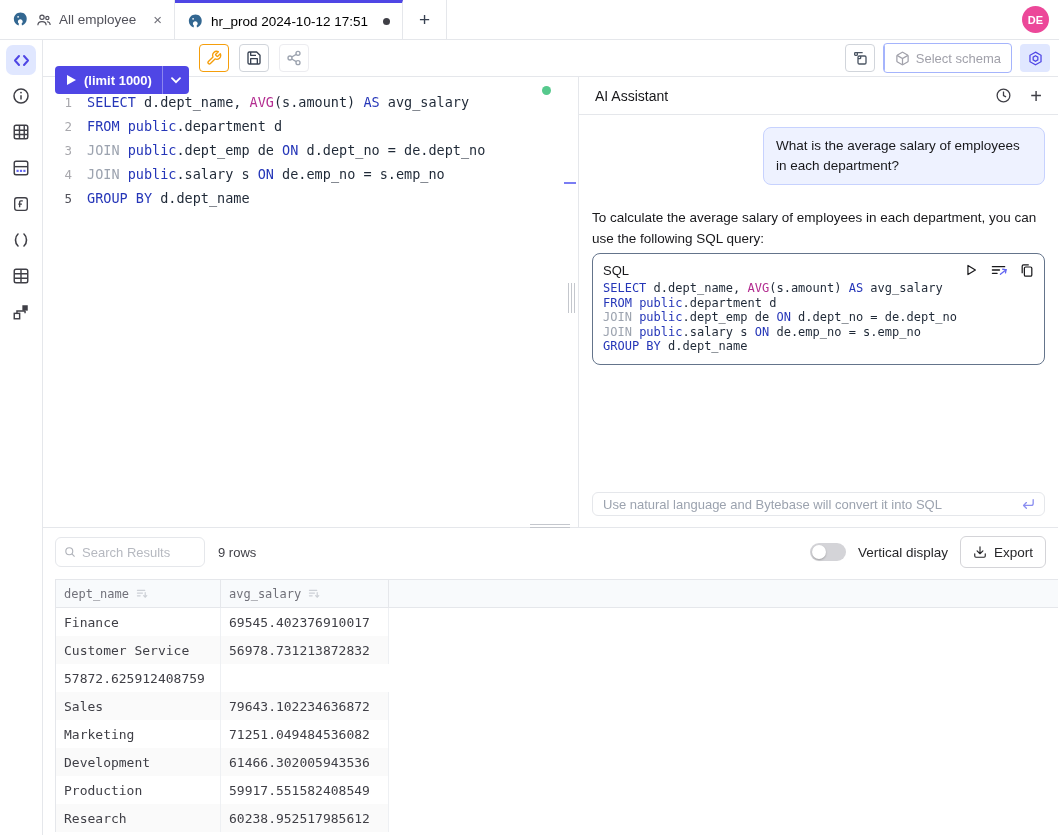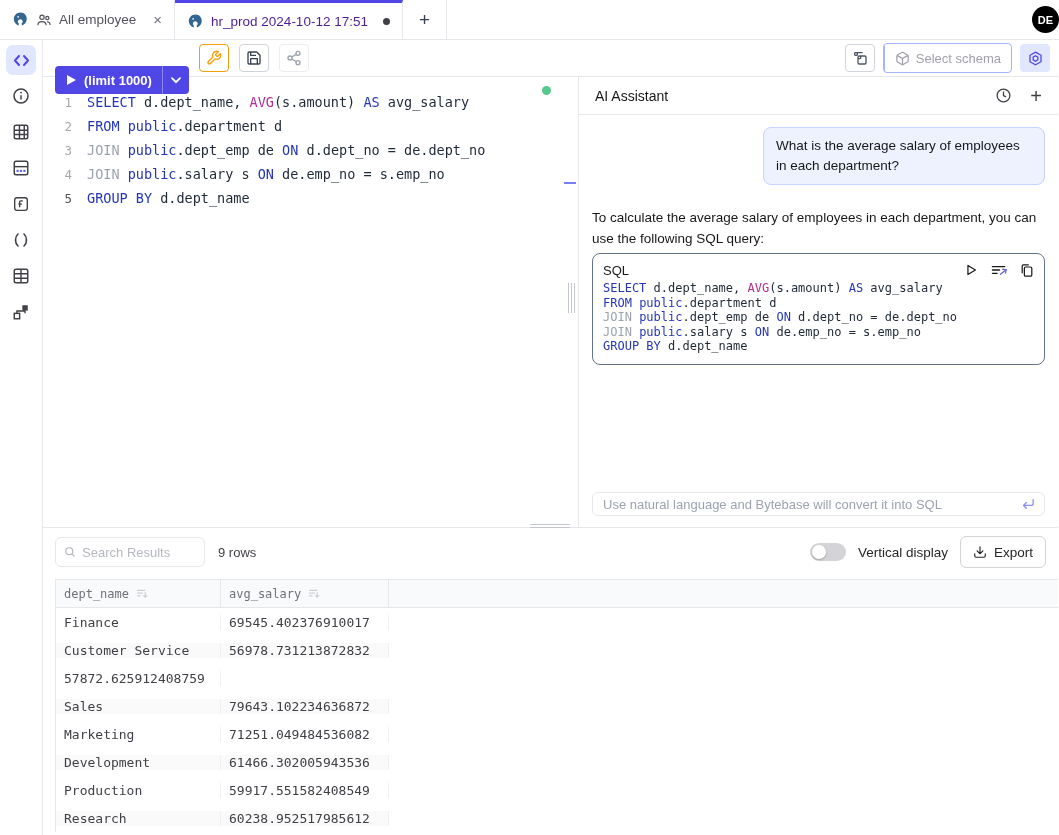--- a/index.html
+++ b/index.html
@@ -4,27 +4,27 @@
 <style>
   * { margin:0; padding:0; box-sizing:border-box; }
   html,body { background:#fff; }
   .app { position:relative; width:1059px; height:835px; overflow:hidden;
          font-family:"Liberation Sans", sans-serif; color:#18181b; background:#fff; }
 
   
   .tabbar { display:flex; align-items:stretch; height:40px; border-bottom:1px solid #e5e7eb; position:relative; }
   .tab { display:flex; align-items:center; gap:7px; padding:0 12px; border-right:1px solid #e5e7eb;
          font-size:13.5px; color:#52525b; cursor:pointer; background:#fff; }
-  .tab.active { border-top:3px solid #4f46e5; color:#4c1d95; padding-top:0; }
+  .tab.active { border-top:3px solid #4f46e5; color:#000000; padding-top:0; }
   .tab .closex { font-size:15px; color:#71717a; margin-left:10px; line-height:1; }
   .dirty-dot { width:7px; height:7px; border-radius:50%; background:#3f3f46; margin-left:8px; }
   .newtab { width:44px; display:flex; align-items:center; justify-content:center; border-right:1px solid #e5e7eb;
             font-size:19px; color:#374151; cursor:pointer; }
-  .avatar { position:absolute; right:0; top:6px; width:27px; height:27px; border-radius:50%;
-            background:#000000; color:#fff; font-size:11px; font-weight:bold; display:flex; align-items:center; justify-content:center; }
+  .avatar { position:absolute; right:10px; top:6px; width:27px; height:27px; border-radius:50%;
+            background:#ec4899; color:#fff; font-size:11px; font-weight:bold; display:flex; align-items:center; justify-content:center; }
 
   
   .body { display:flex; height:795px; }
   .sidebar { width:43px; border-right:1px solid #e5e7eb; display:flex; flex-direction:column; align-items:center; padding-top:5px; gap:6px; }
   .sbtn { width:30px; height:30px; border-radius:7px; display:flex; align-items:center; justify-content:center; cursor:pointer; color:#3f3f46; }
   .sbtn.active { background:#e0e7ff; color:#4f46e5; }
   .sbtn svg { display:block; }
   .content { width:1015px; display:flex; flex-direction:column; }
 
   
@@ -99,21 +99,21 @@
   .toggle-label { font-size:13.5px; color:#27272a; }
   .export-btn { height:32px; border:1px solid #d4d4d8; border-radius:6px; background:#fff; display:flex; align-items:center;
                 gap:7px; padding:0 12px; font-size:13.5px; color:#27272a; cursor:pointer;text-align:right; }
 
   .rtable { margin:5px 0 0 12px; border-left:1px solid #e5e7eb; }
   .thead { display:flex; height:29px; background:#f8fafc; border-top:1px solid #e5e7eb; border-bottom:1px solid #e5e7eb; }
   .th { display:flex; align-items:center; gap:7px; padding-left:8px; font-family:"DejaVu Sans Mono", monospace;
         font-size:12px; color:#71717a; border-right:1px solid #e5e7eb; cursor:pointer; }
   .th.c1 { width:165px; } .th.c2 { width:168px; }
   .thfill { flex:1; background:#f8fafc; }
-  .trow { display:flex; height:28px;align-items:center; }
+  .trow { display:flex; height:28px; }
   .trow.alt .tcell { background:#fafafa; }
   .tcell { display:flex; align-items:center; padding-left:8px; font-family:"DejaVu Sans Mono", monospace;
            font-size:13px; color:#3f3f46; border-right:1px solid #eef0f3; }
   .tcell:nth-child(1) { width:165px; } .tcell:nth-child(2) { width:168px; }
   .tfill { flex:1; }
 </style>
 </head>
 <body>
 
 <div class="app">

